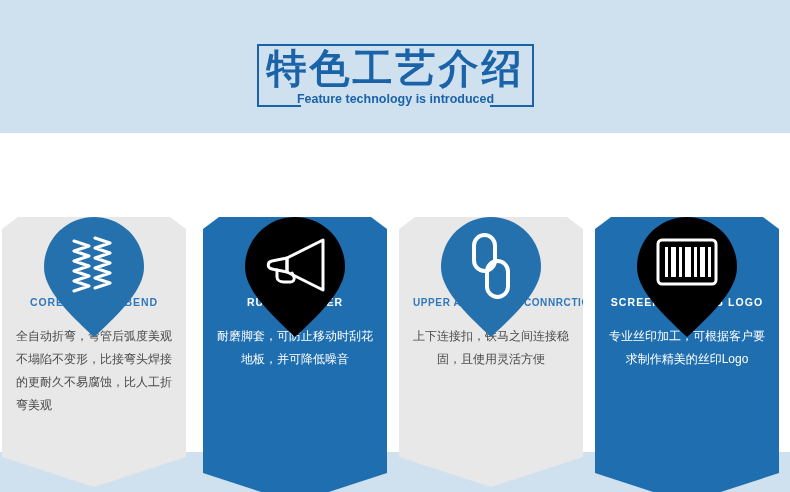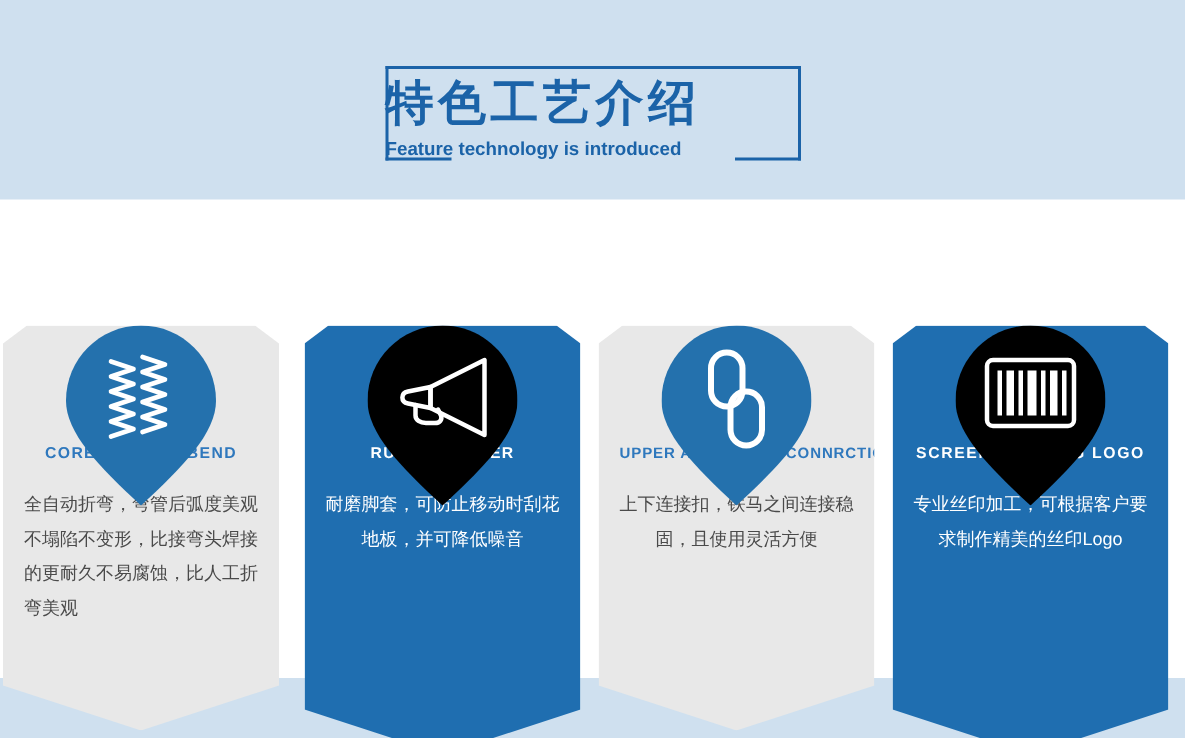--- a/index.html
+++ b/index.html
@@ -49,33 +49,34 @@
   .tf-left   { left: 0;   top: 0;    width: 2px;   height: 63px; }
   .tf-right  { right: 0;  top: 0;    width: 2px;   height: 63px; }
   .tf-bl     { left: 0;   bottom: 0; width: 44px;  height: 2px; }
   .tf-br     { right: 0;  bottom: 0; width: 44px;  height: 2px; }
 
   .title-cn {
     position: absolute;
     left: 0;
     top: 2px;
     width: 277px;
-    font-size: 32px;
+    text-align: center;
+    font-size: 40px;
     font-weight: bold;
     letter-spacing: 3px;
     color: #1b63a8;
     line-height: 44px;
     white-space: nowrap;
   }
   .title-en {
     position: absolute;
     left: 0;
     top: 48px;
     width: 277px;
-    text-align: left;
+    text-align: center;
     font-size: 12.5px;
     font-weight: bold;
     color: #1b63a8;
     line-height: 14px;
     white-space: nowrap;
   }
 
   
   .cards {
     position: absolute;

